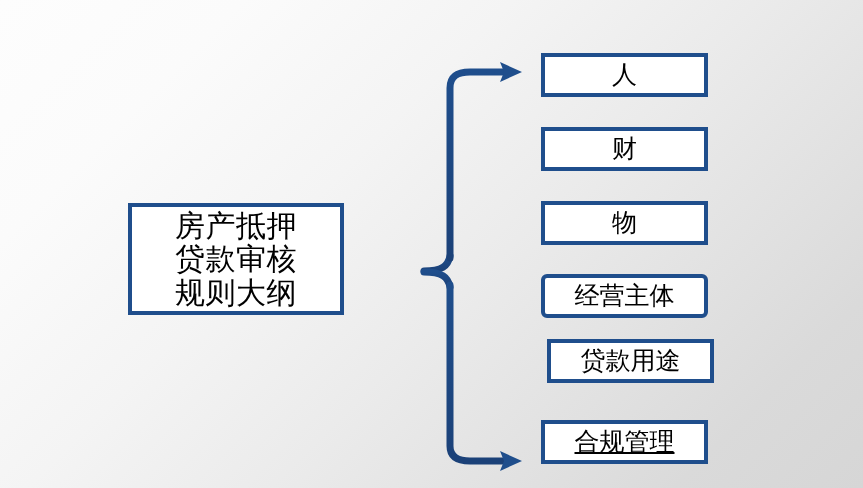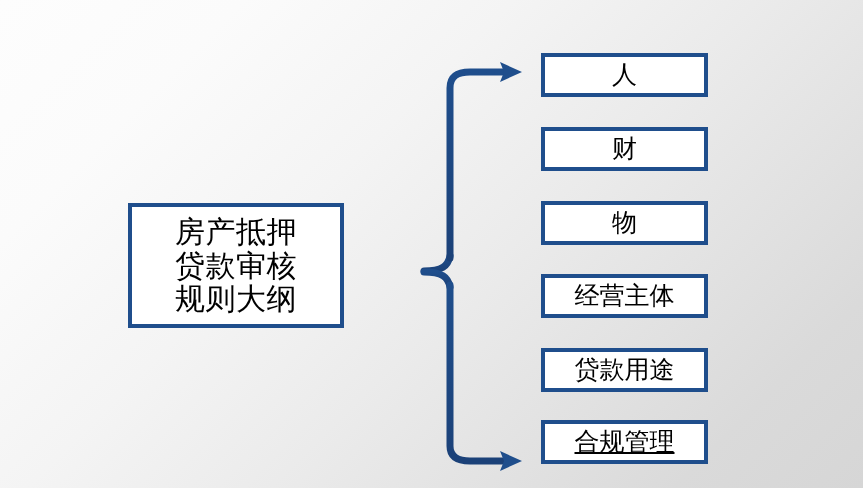--- a/index.html
+++ b/index.html
@@ -35,38 +35,38 @@
     color: #000000;
     line-height: 1.12;
     white-space: pre-line;
     text-align: center;
   }
 
   .node-main {
     left: 128px;
     top: 203px;
     width: 216px;
-    height: 125px;
+    height: 112px;
     font-size: 30px;
     letter-spacing: 0.5px;
   }
 
   .node-leaf {
     left: 541px;
     width: 167px;
     height: 44px;
     border-width: 4px;
     font-size: 25px;
   }
 
   .leaf-0 { top: 53px; }
   .leaf-1 { top: 127px; }
   .leaf-2 { top: 201px; }
-  .leaf-3 { top: 274px; }
-  .leaf-4 { top: 348px; }
+  .leaf-3 { top: 274px; border-radius: 6px; }
+  .leaf-4 { top: 339px; margin-left: 6px; }
   .leaf-5 { top: 420px; text-decoration: underline; }
 
   
   #connector {
     position: absolute;
     left: 0;
     top: 0;
     width: 863px;
     height: 488px;
     pointer-events: none;

